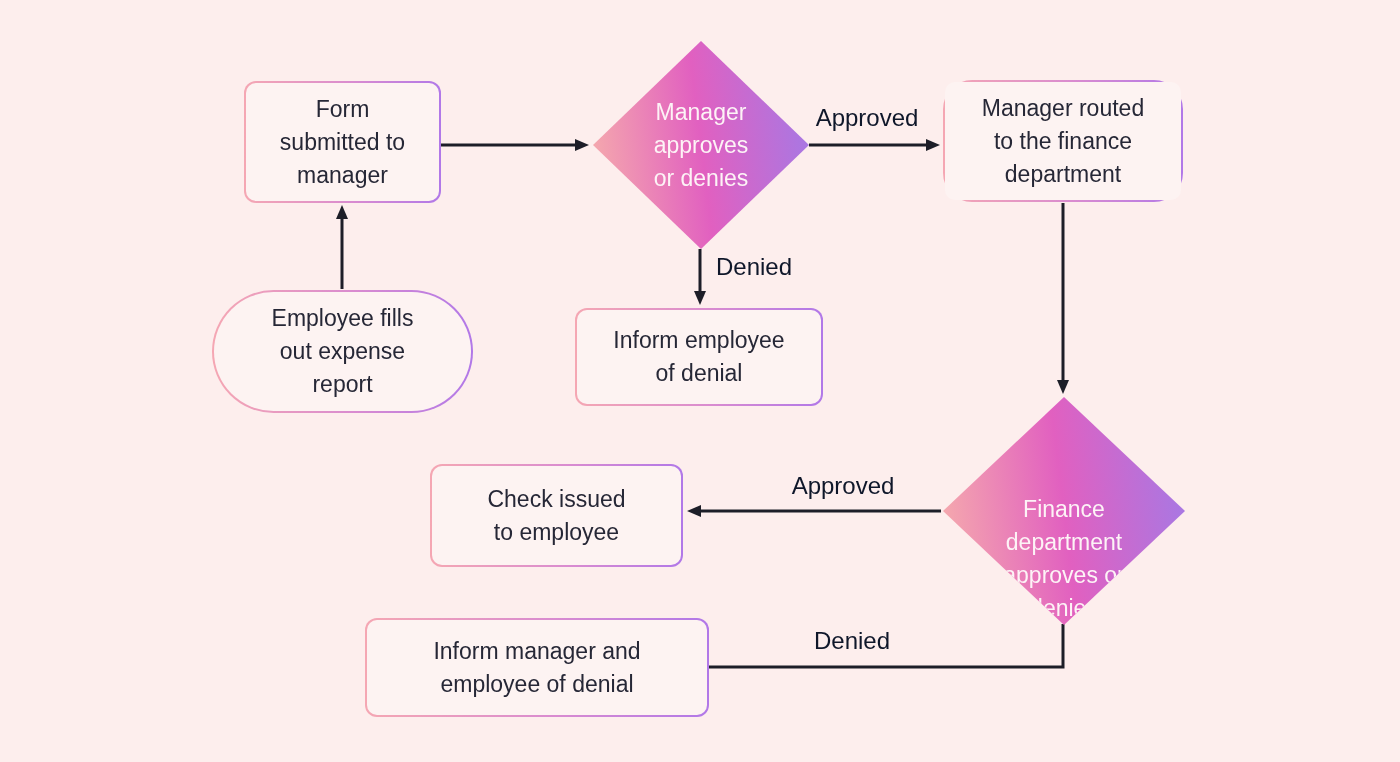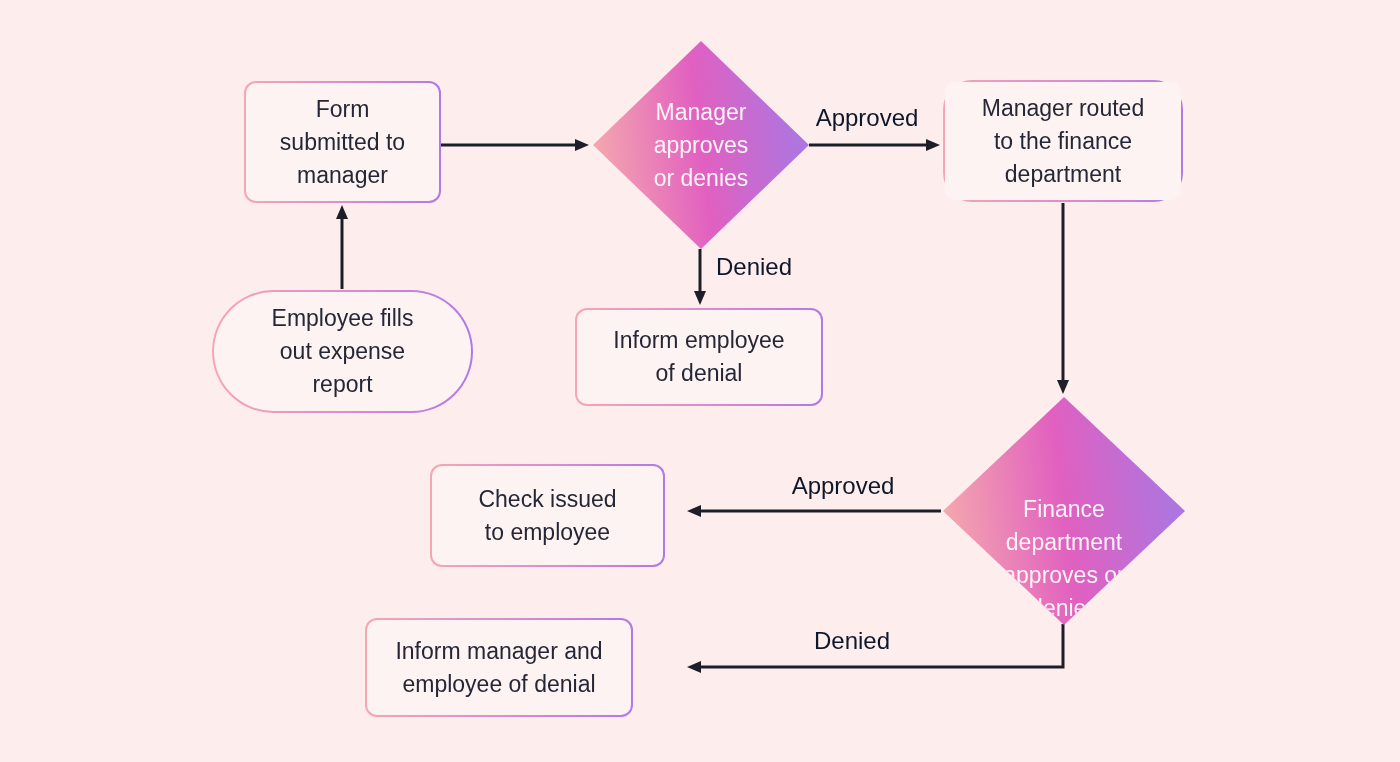--- a/index.html
+++ b/index.html
@@ -90,26 +90,26 @@
     <div class="pnode-in">Manager routed
 to the finance
 department</div>
   </div>
 
   <div class="pnode" style="left:575px;top:308px;width:248px;height:98px;">
     <div class="pnode-in">Inform employee
 of denial</div>
   </div>
 
-  <div class="pnode" style="left:430px;top:464px;width:235px;height:103px;">
+  <div class="pnode" style="left:430px;top:464px;width:253px;height:103px;">
     <div class="pnode-in">Check issued
 to employee</div>
   </div>
 
-  <div class="pnode" style="left:365px;top:618px;width:268px;height:99px;">
+  <div class="pnode" style="left:365px;top:618px;width:344px;height:99px;">
     <div class="pnode-in">Inform manager and
 employee of denial</div>
   </div>
 
   <div class="diamond" style="left:593px;top:41px;width:216px;height:208px;">
     <span>Manager
 approves
 or denies</span>
   </div>
 

